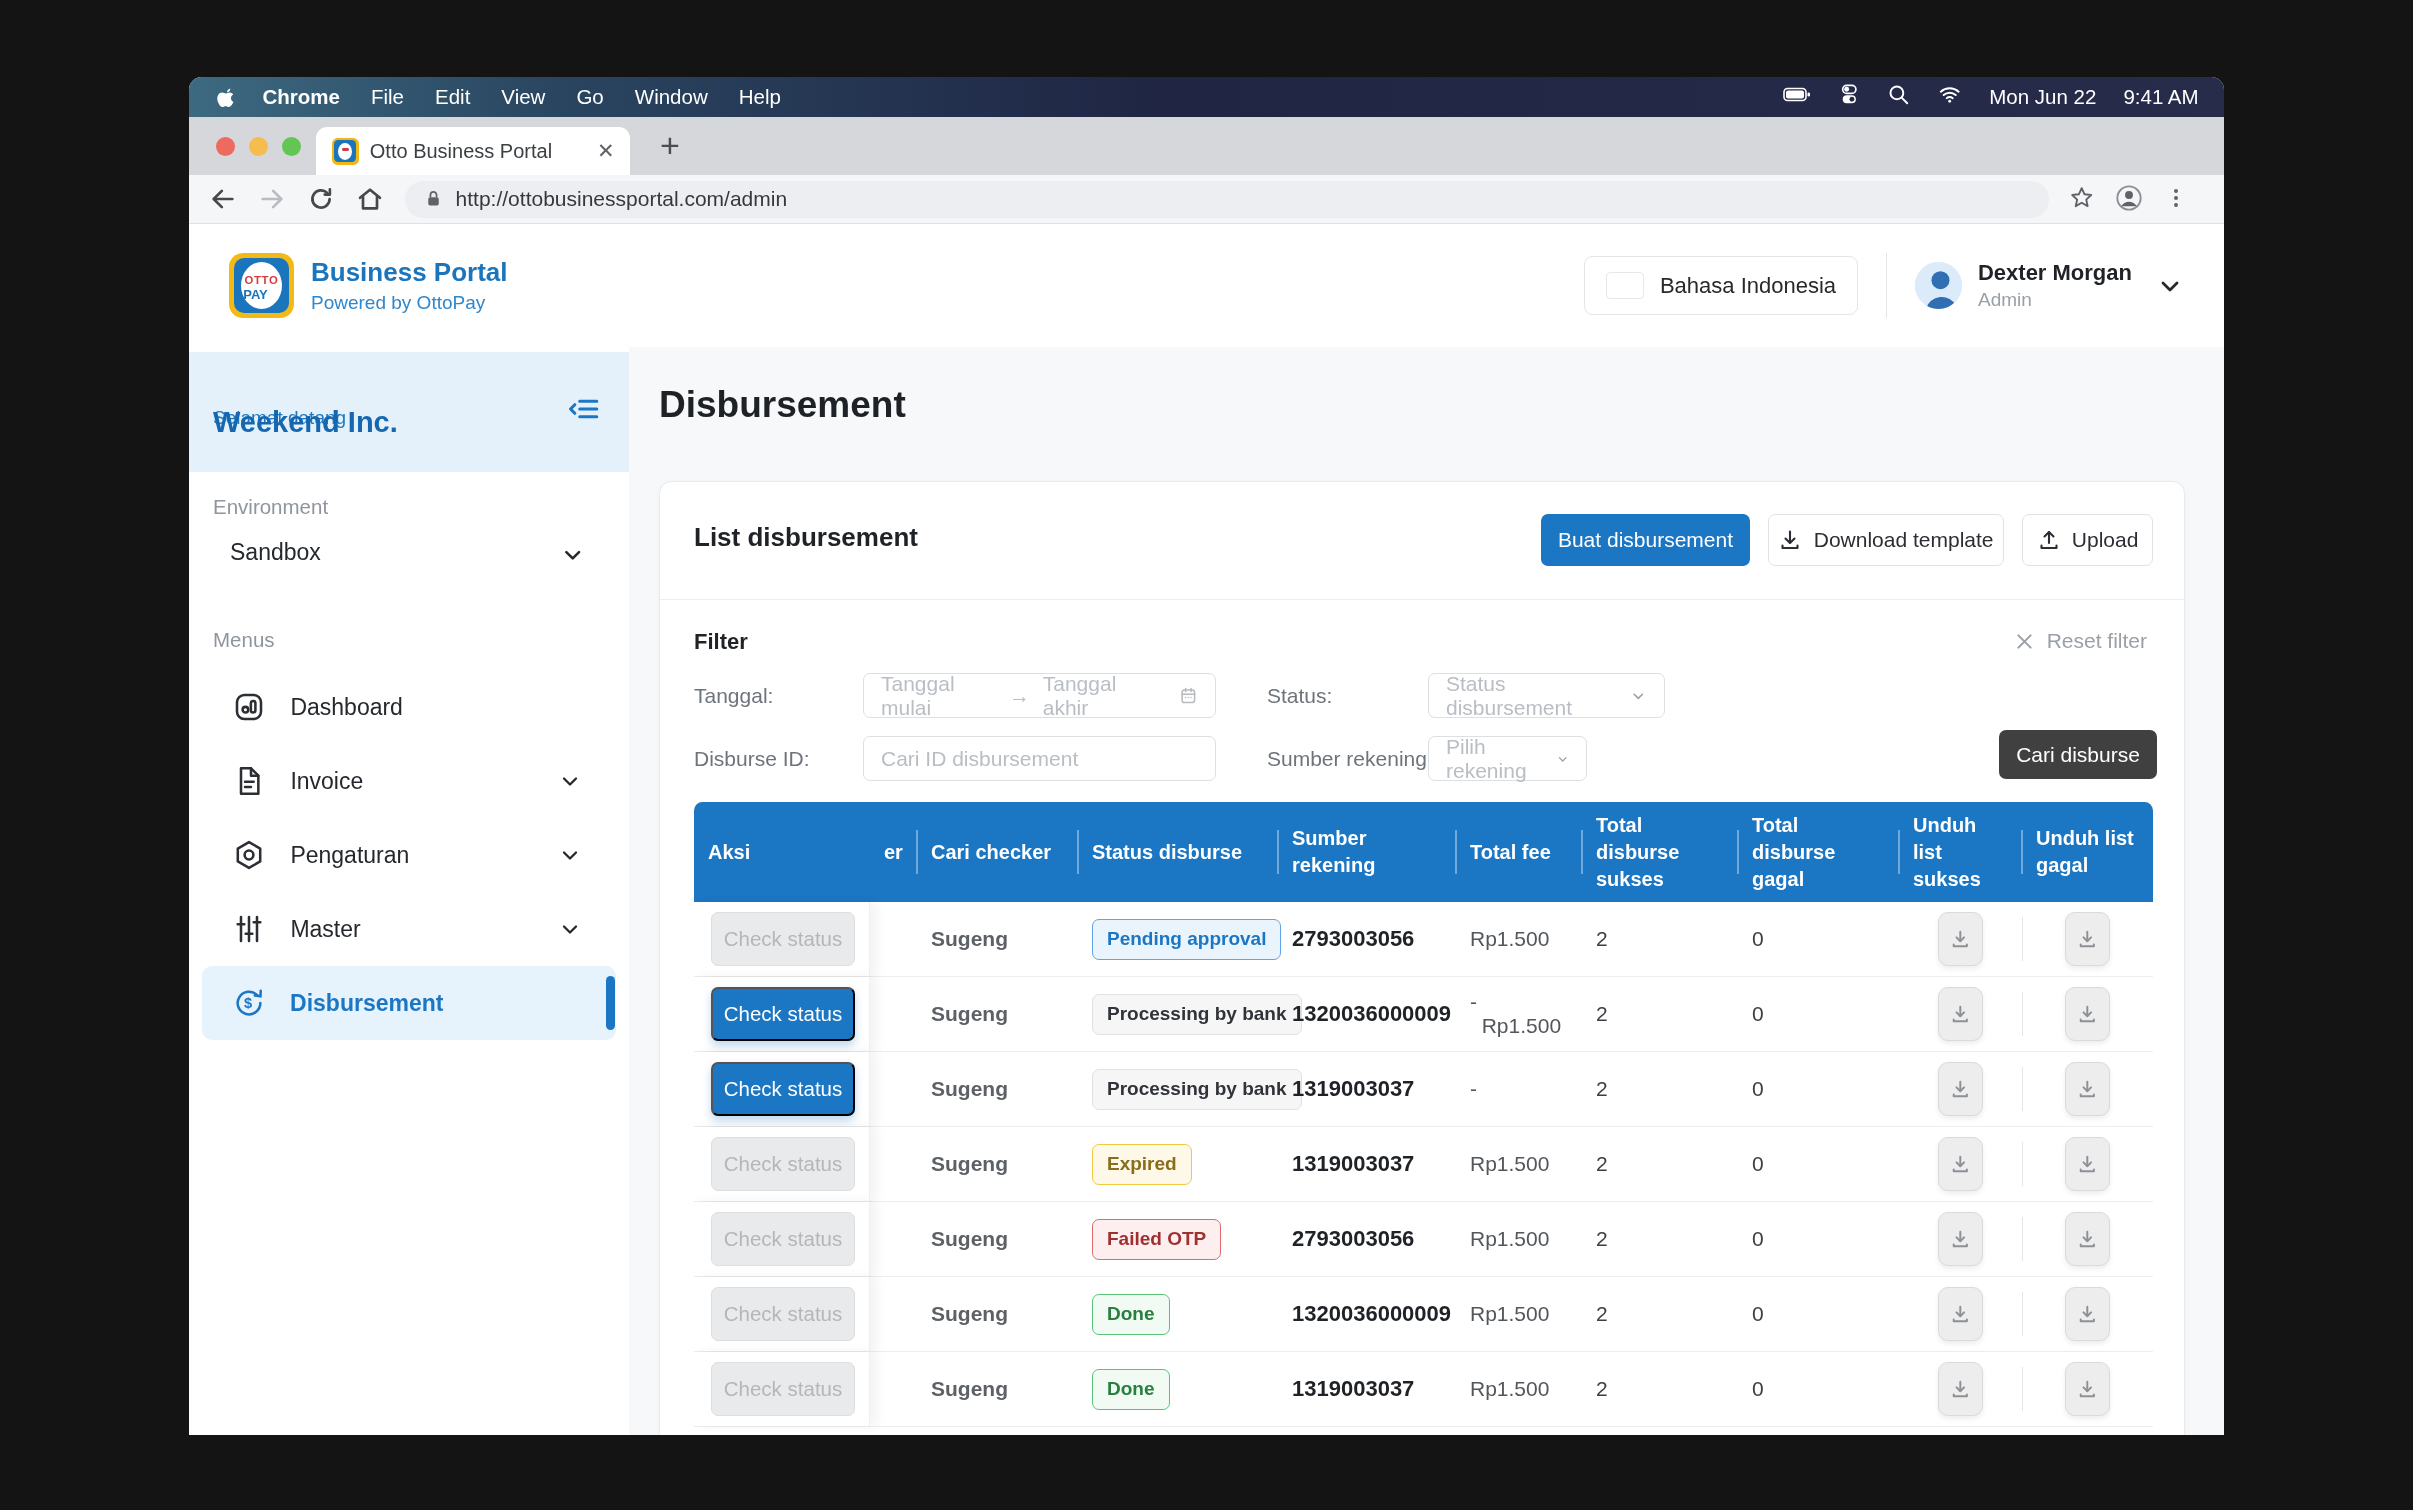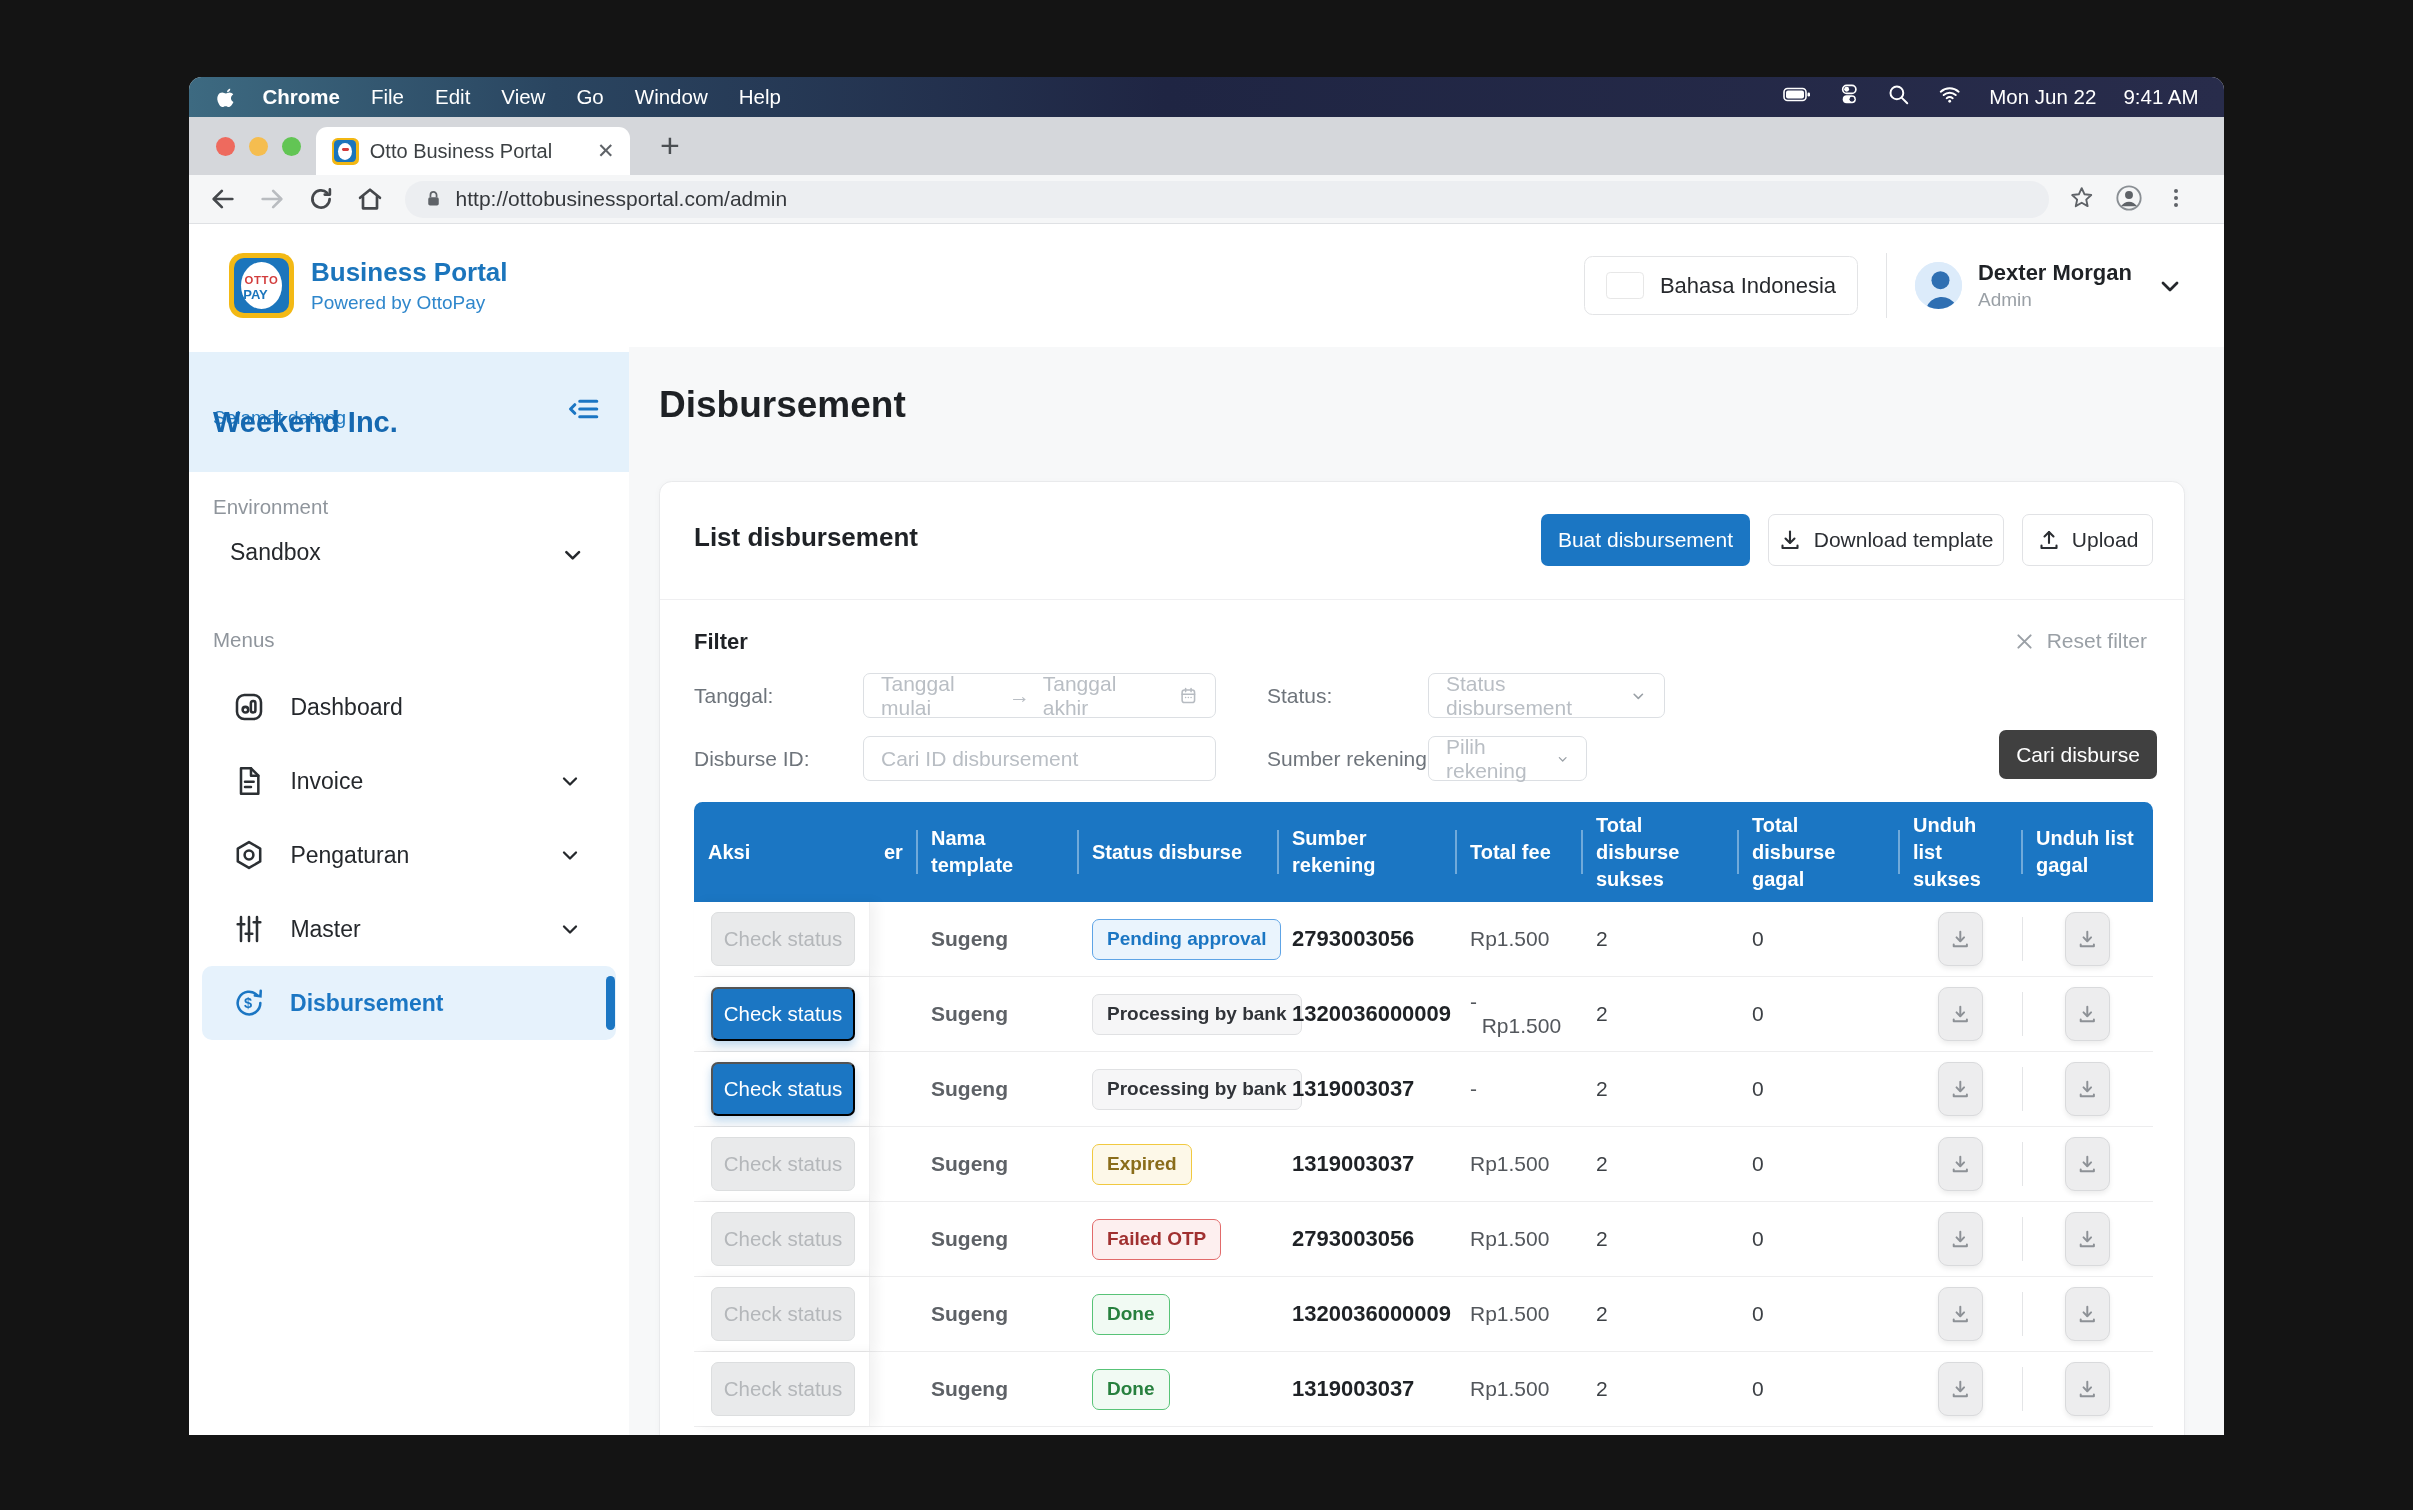--- a/index.html
+++ b/index.html
@@ -445,21 +445,21 @@
           <svg width="20" height="20" viewBox="0 0 24 24" fill="none" stroke="#9aa0a6" stroke-width="2.3" stroke-linecap="round" stroke-linejoin="round">
               <path d="M6 9.5l6 6 6-6"></path>
             </svg>
         </div>
         <button class="btn-cari" style="border:none">Cari disburse</button>
 
         <div class="table">
           <div class="thead">
             <div class="cell aksi">Aksi</div>
             <div class="cell">er</div>
-            <div class="cell">Nama template</div>
+            <div class="cell">Cari checker</div>
             <div class="cell">Status disburse</div>
             <div class="cell">Sumber rekening</div>
             <div class="cell">Total fee</div>
             <div class="cell">Total disburse sukses</div>
             <div class="cell">Total disburse gagal</div>
             <div class="cell">Unduh list sukses</div>
             <div class="cell">Unduh list gagal</div>
           </div>
           <div>
   <div class="trow">

